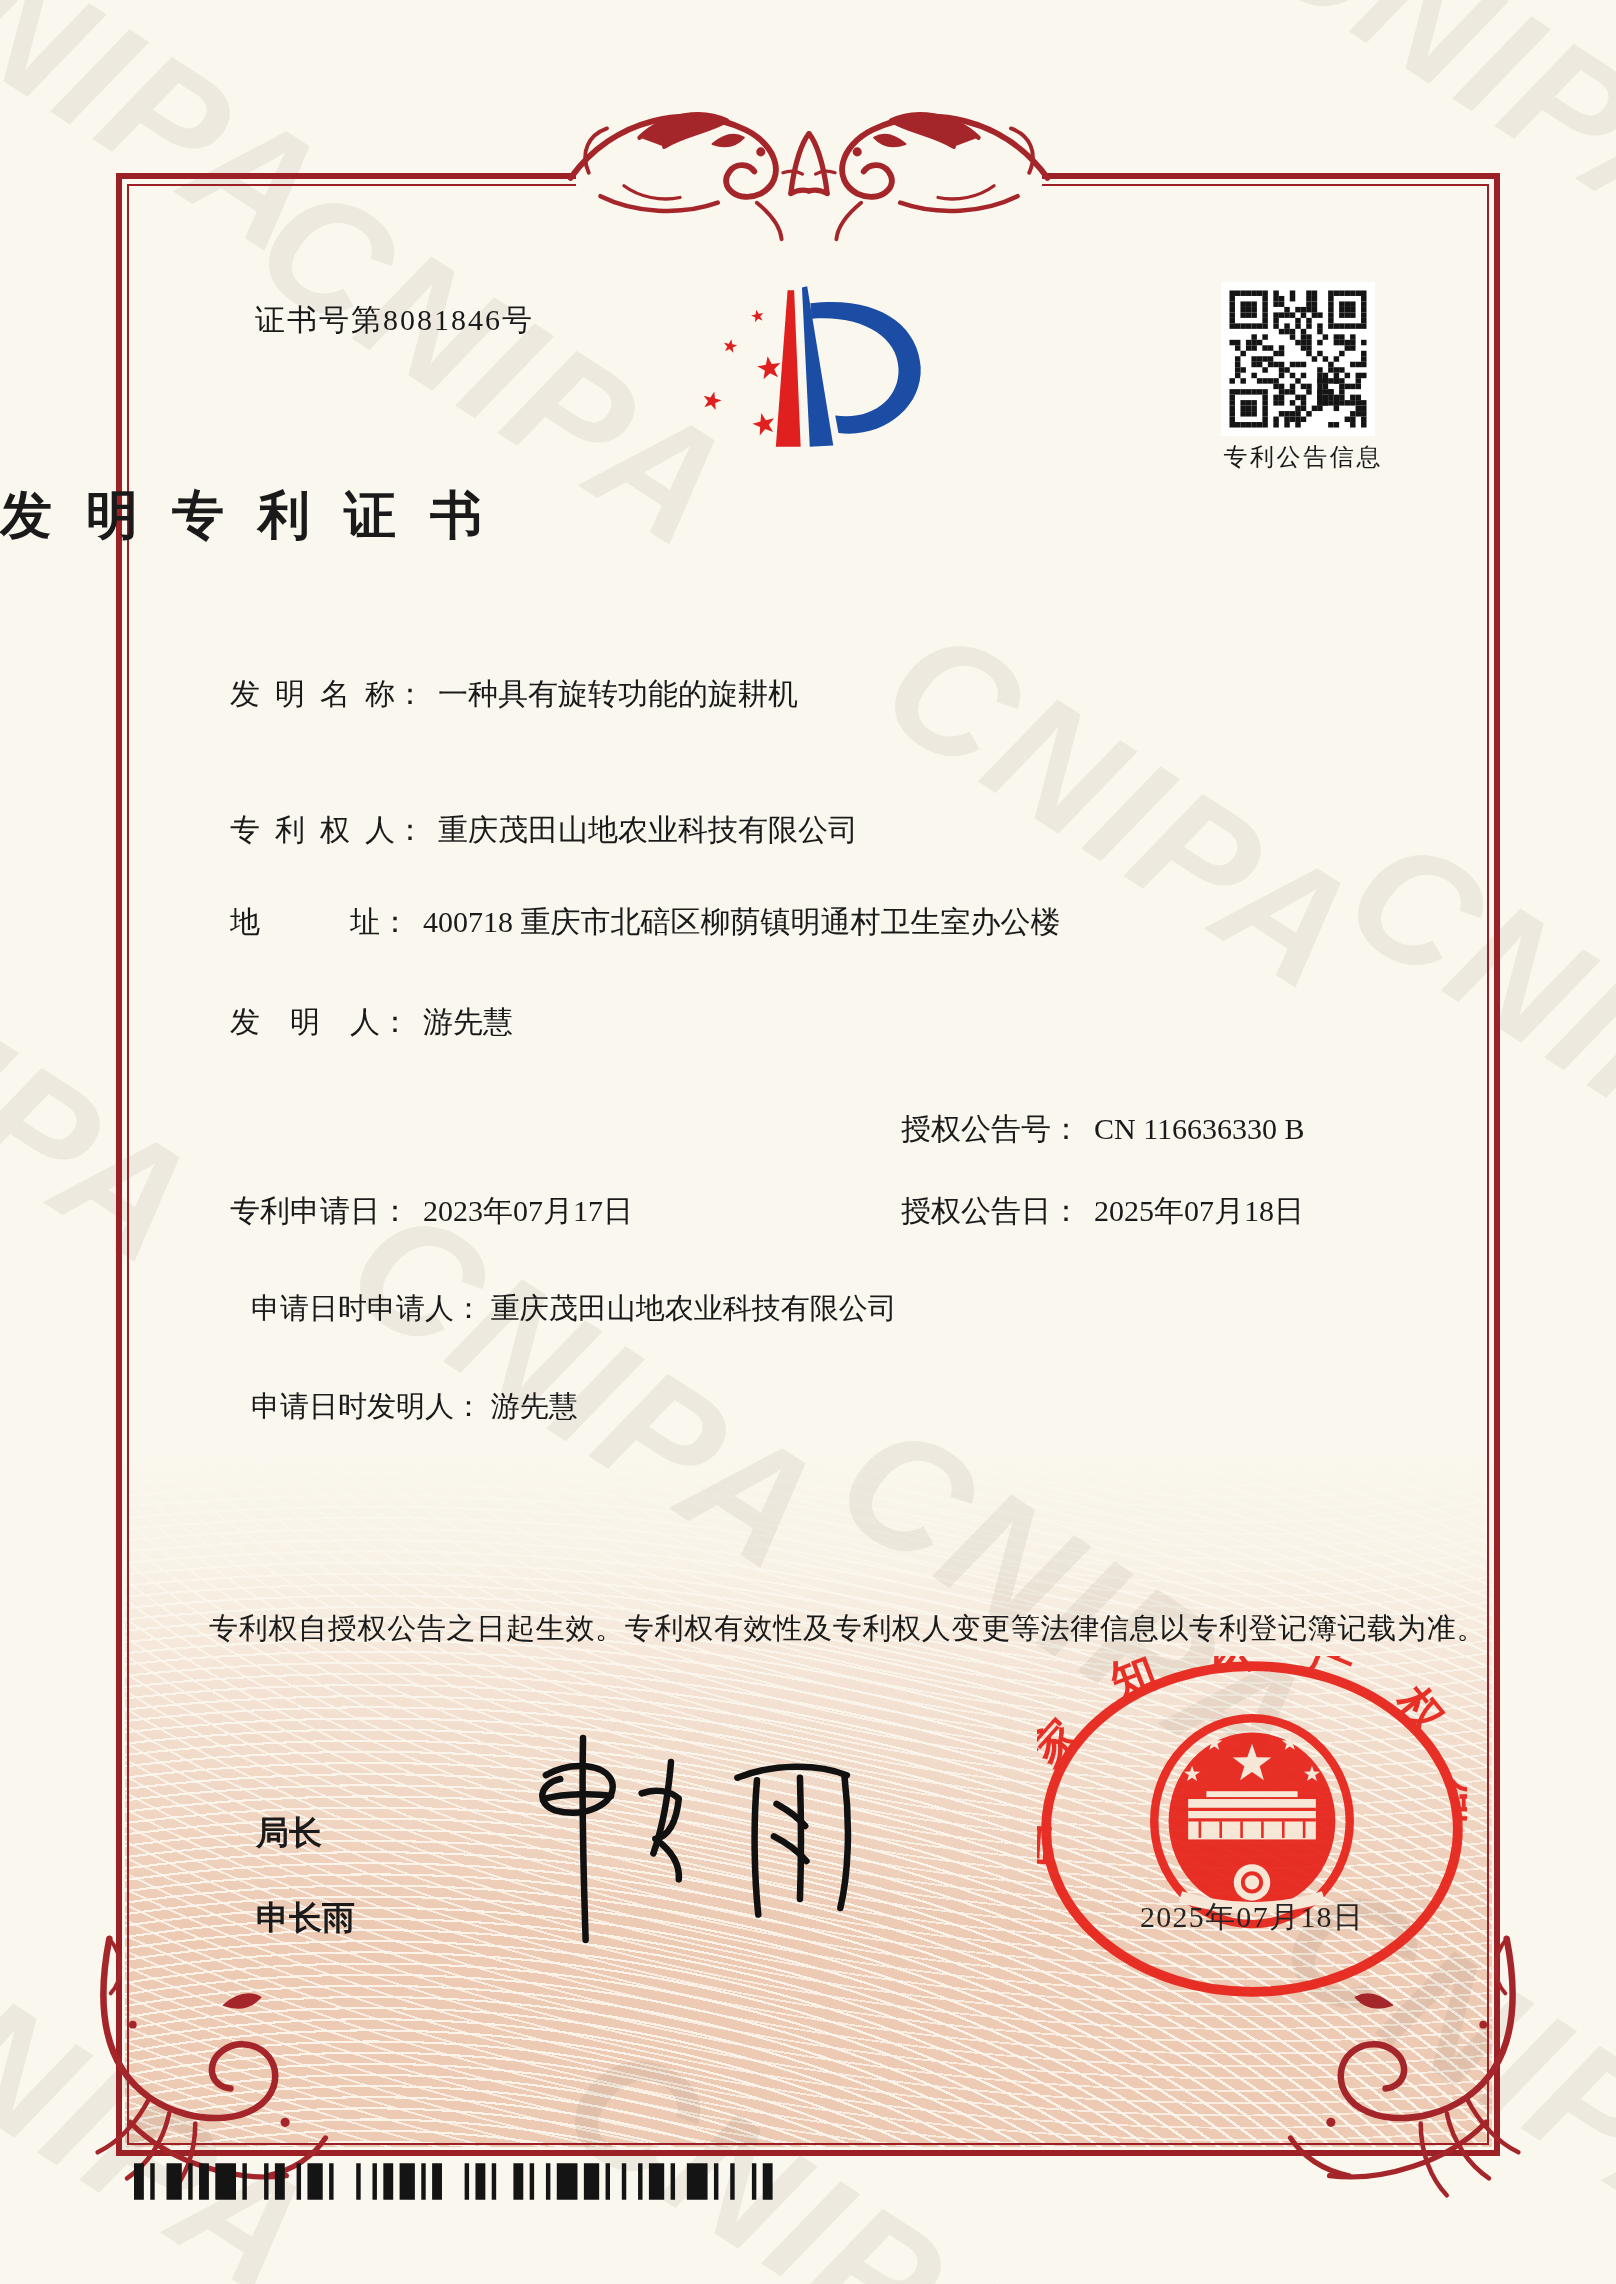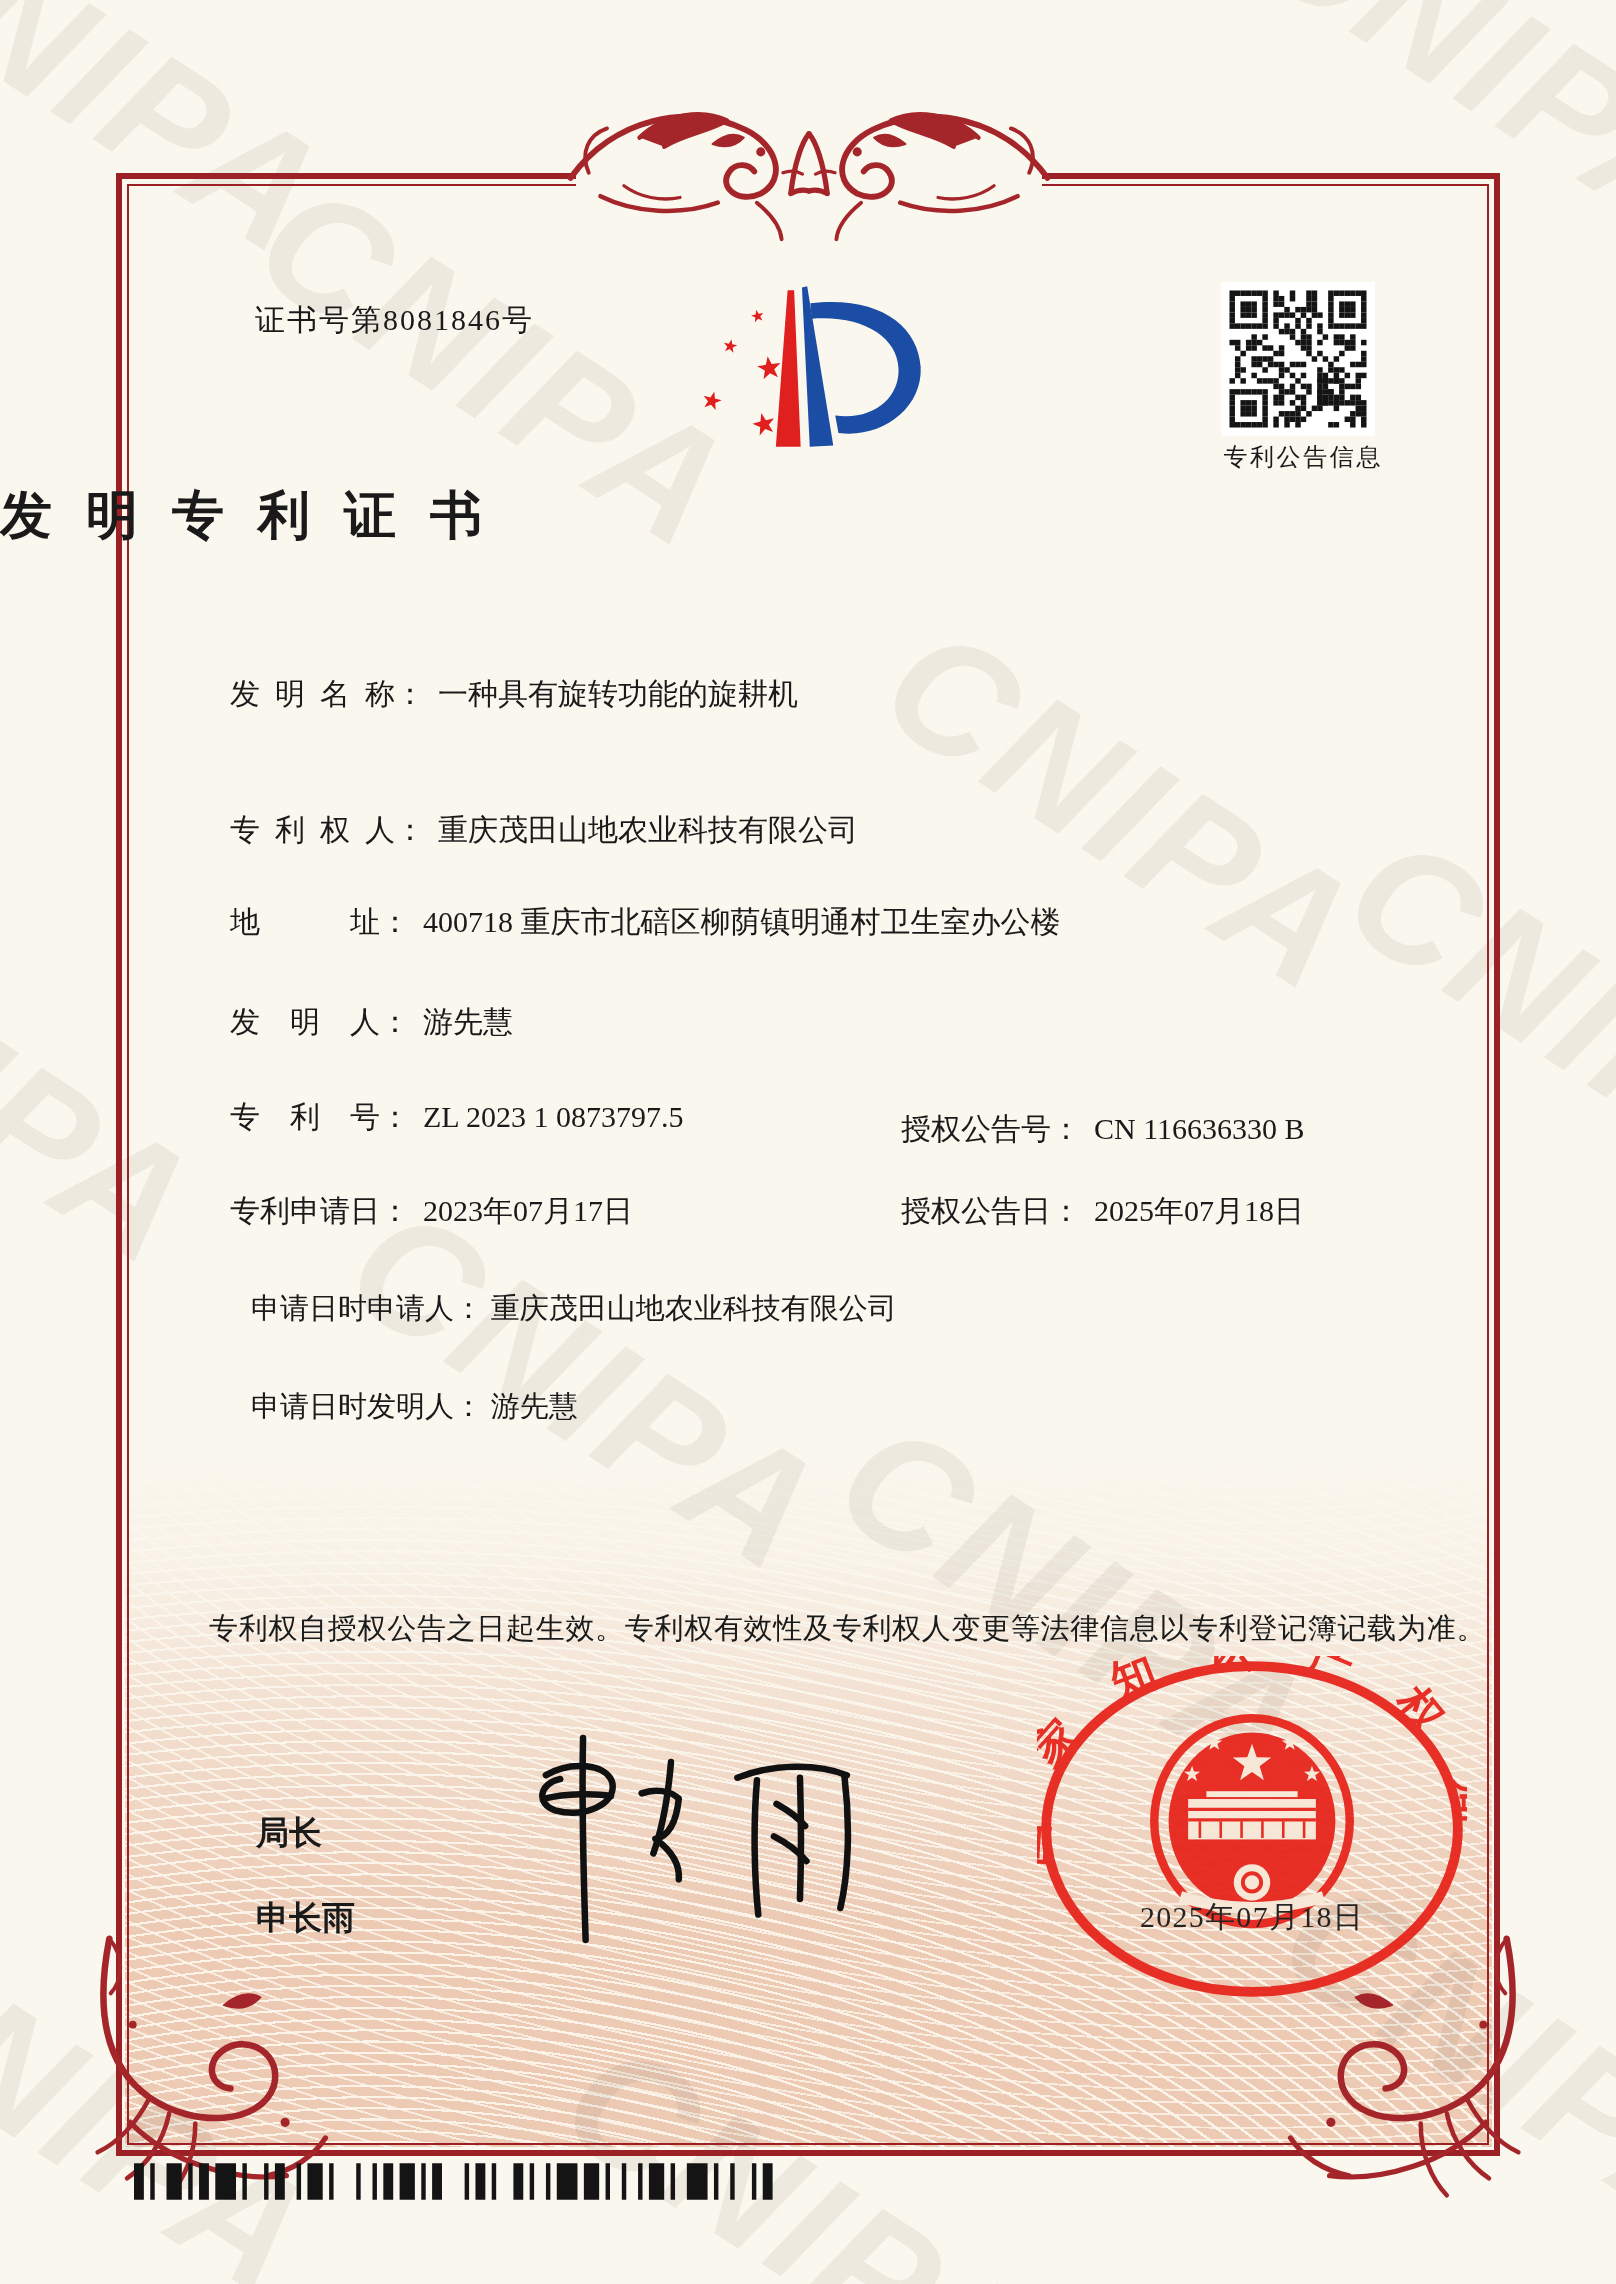--- a/index.html
+++ b/index.html
@@ -468,23 +468,20 @@
   </div>
   <div class="row" style="top:674px">
     <span class="lab">发 明 名 称：</span><span class="val">一种具有旋转功能的旋耕机</span>
   </div>
   <div class="row" style="top:902px">
     <span class="lab">地　　　址：</span><span class="val">400718 重庆市北碚区柳荫镇明通村卫生室办公楼</span>
   </div>
   <div class="row" style="top:1002px">
     <span class="lab">发　明　人：</span><span class="val">游先慧</span>
   </div>
-  <div class="row" style="top:1097px">
-    <span class="lab">专　利　号：</span><span class="val">ZL 2023 1 0873797.5</span>
-  </div>
   <div class="row rcol" style="top:1109px">
     <span class="lab">授权公告号：</span><span class="val">CN 116636330 B</span>
   </div>
   <div class="row" style="top:1191px">
     <span class="lab">专利申请日：</span><span class="val">2023年07月17日</span>
   </div>
   <div class="row rcol" style="top:1191px">
     <span class="lab">授权公告日：</span><span class="val">2025年07月18日</span>
   </div>
   <div class="row small" style="top:1289px">

